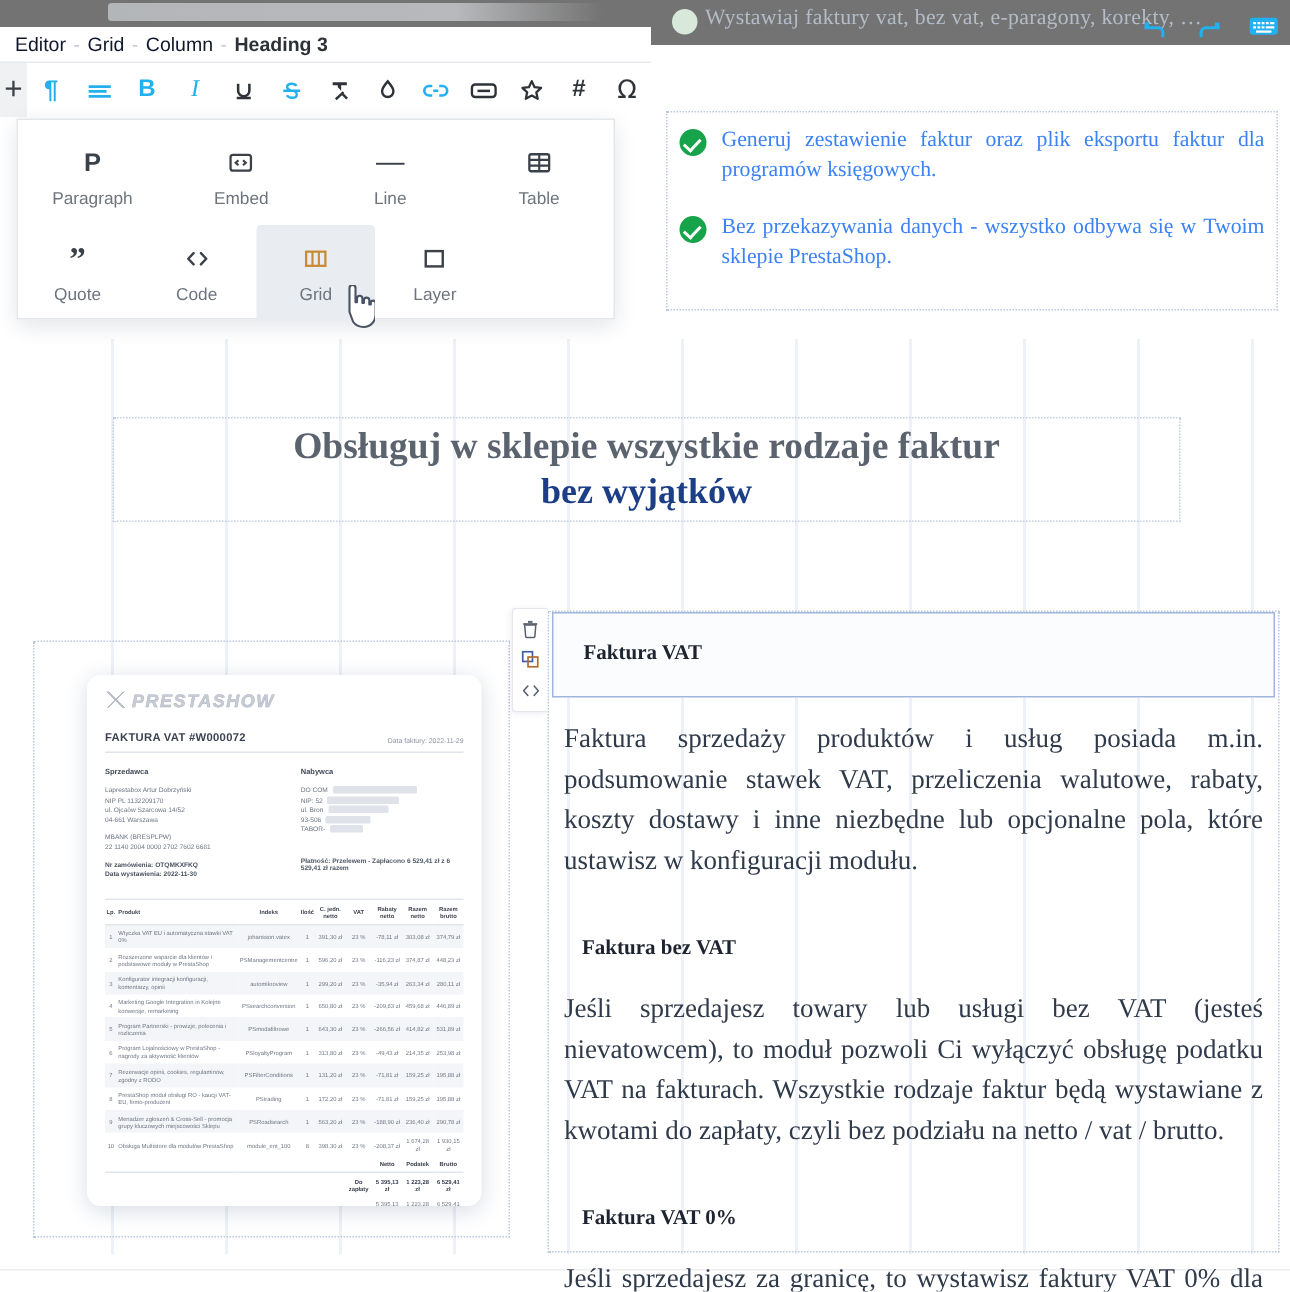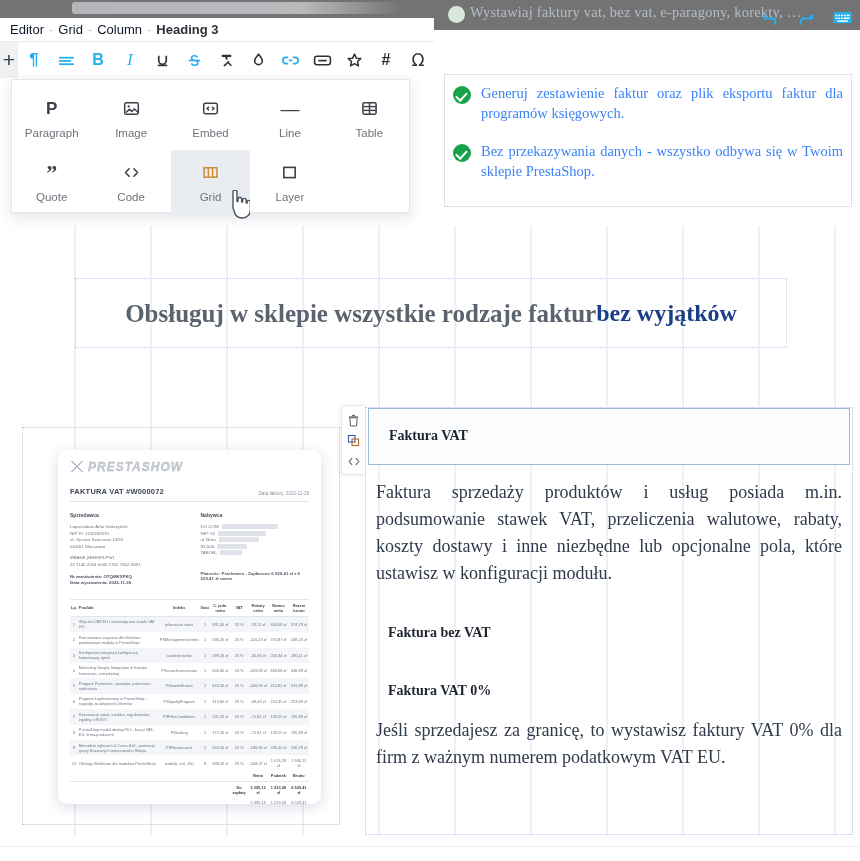--- a/index.html
+++ b/index.html
@@ -115,21 +115,21 @@
   .check-txt{
     font-family:"Liberation Serif", serif;
     font-size:14.5px; line-height:20px; color:#3b82f6;
     text-align:justify; flex:1;
   }
 
   
   .headline-block{
     position:absolute; top:278px; left:75px; width:712px; height:70px;
     border:1px dotted #c4cfe2; z-index:10;
-    display:flex; flex-direction:row; align-items:center; justify-content:center;
+    display:flex; flex-direction:column; align-items:center; justify-content:center;
   }
   .headline-1{
     font-family:"Liberation Serif", serif; font-weight:bold;
     font-size:25px; color:#5b636e; text-align:center; line-height:31px;
   }
   .headline-2{
     font-family:"Liberation Serif", serif; font-weight:bold;
     font-size:24px; color:#1c3e86; text-align:center; line-height:31px;
   }
 
@@ -348,30 +348,20 @@
 
 <div class="insert-panel">
   <div class="insert-row">
     <div class="insert-cell">
       <div class="insert-ico">P</div>
       <div class="insert-lbl">Paragraph</div>
     </div>
     <div class="insert-cell">
       <div class="insert-ico">
         <svg viewBox="0 0 18 18" width="17" height="17">
-            <rect x="1.8" y="2.8" width="14.4" height="12.4" rx="1.8" fill="none" stroke="#3b4149" stroke-width="1.6"></rect>
-            <circle cx="6" cy="6.8" r="1.2" fill="#3b4149"></circle>
-            <path d="M3.2 13.2l3.6-3.4 2.6 2.4 2.6-2.8 4.2 3.8" fill="none" stroke="#3b4149" stroke-width="1.5"></path>
-          </svg>
-      </div>
-      <div class="insert-lbl">Image</div>
-    </div>
-    <div class="insert-cell">
-      <div class="insert-ico">
-        <svg viewBox="0 0 18 18" width="17" height="17">
             <rect x="1.8" y="3.4" width="14.4" height="11.2" rx="1.8" fill="none" stroke="#3b4149" stroke-width="1.6"></rect>
             <path d="M7.4 7.2L5.4 9l2 1.8M10.6 7.2l2 1.8-2 1.8" fill="none" stroke="#3b4149" stroke-width="1.5"></path>
           </svg>
       </div>
       <div class="insert-lbl">Embed</div>
     </div>
     <div class="insert-cell">
       <div class="insert-ico" style="font-weight:400;font-size:19px">—</div>
       <div class="insert-lbl">Line</div>
     </div>
@@ -653,18 +643,19 @@
   </span>
 </div>
 
 <div class="text-col">
   <div class="h3-sel">
     <h3 class="t-h3">Faktura VAT</h3>
   </div>
   <p class="t-p">Faktura sprzedaży produktów i usług posiada m.in. podsumowanie stawek VAT, przeliczenia walutowe, rabaty, koszty dostawy i inne niezbędne lub opcjonalne pola, które ustawisz w konfiguracji modułu.</p>
 
   <h3 class="t-h3 spaced">Faktura bez VAT</h3>
+  <p class="t-p">Jeśli sprzedajesz towary lub usługi bez VAT (jesteś nievatowcem), to moduł pozwoli Ci wyłączyć obsługę podatku VAT na fakturach. Wszystkie rodzaje faktur będą wystawiane z kwotami do zapłaty, czyli bez podziału na netto / vat / brutto.</p>
 
   <h3 class="t-h3 spaced">Faktura VAT 0%</h3>
   <p class="t-p">Jeśli sprzedajesz za granicę, to wystawisz faktury VAT 0% dla firm z ważnym numerem podatkowym VAT EU.</p>
 </div>
 
 <div class="bottom-rule"></div>
 
 </body></html>

